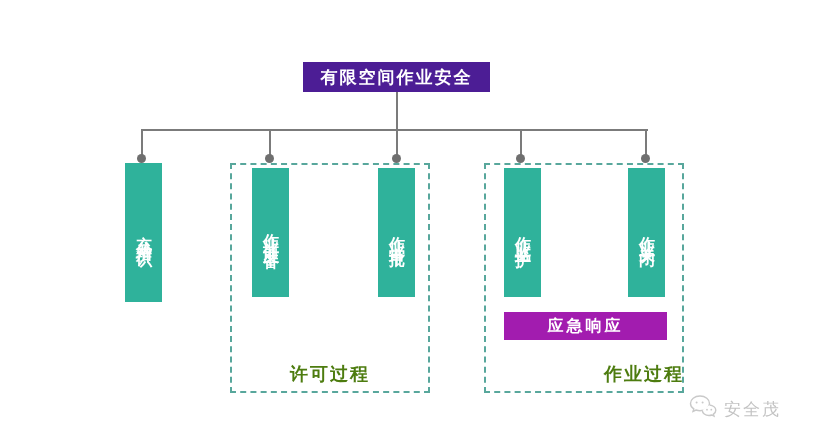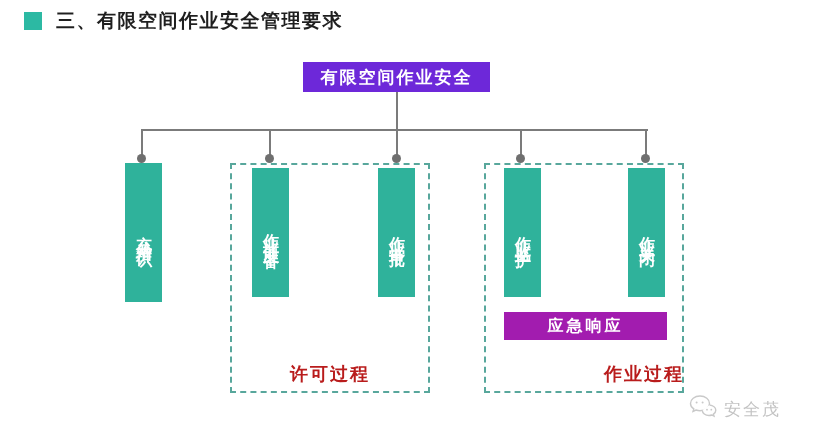--- a/index.html
+++ b/index.html
@@ -36,21 +36,21 @@
     white-space: nowrap;
   }
 
   
   .root-box {
     position: absolute;
     left: 303px;
     top: 62px;
     width: 187px;
     height: 30px;
-    background: #6d28d9;
+    background: #4c1d95;
     color: #ffffff;
     font-size: 17px;
     font-weight: bold;
     letter-spacing: 2px;
     display: flex;
     align-items: center;
     justify-content: center;
   }
 
   
@@ -89,21 +89,21 @@
   .group-permit  { left: 230px; }
   .group-process { left: 484px; }
 
   .group-label {
     position: absolute;
     top: 362px;
     width: 200px;
     text-align: center;
     font-size: 18px;
     font-weight: bold;
-    color: #b91c1c;
+    color: #4d7c0f;
     letter-spacing: 2px;
   }
   .group-label-permit  { left: 230px; }
   .group-label-process { left: 484px; text-align: right; }
 
   
   .vbar {
     position: absolute;
     width: 37px;
     background: #2fb29b;
@@ -157,24 +157,20 @@
     letter-spacing: 2px;
     color: #c3c3c3;
     white-space: nowrap;
   }
 </style>
 </head>
 <body>
 
 <div class="canvas">
 
-  <div class="title-row">
-    <div class="title-bullet"></div>
-    <div class="page-title">三、有限空间作业安全管理要求</div>
-  </div>
 
   <div class="root-box">
     <span>有限空间作业安全</span>
   </div>
 
   <div class="line stem"></div>
   <div class="line hbar"></div>
   <div class="line drop drop-1"></div>
   <div class="line drop drop-2"></div>
   <div class="line drop drop-3"></div>

